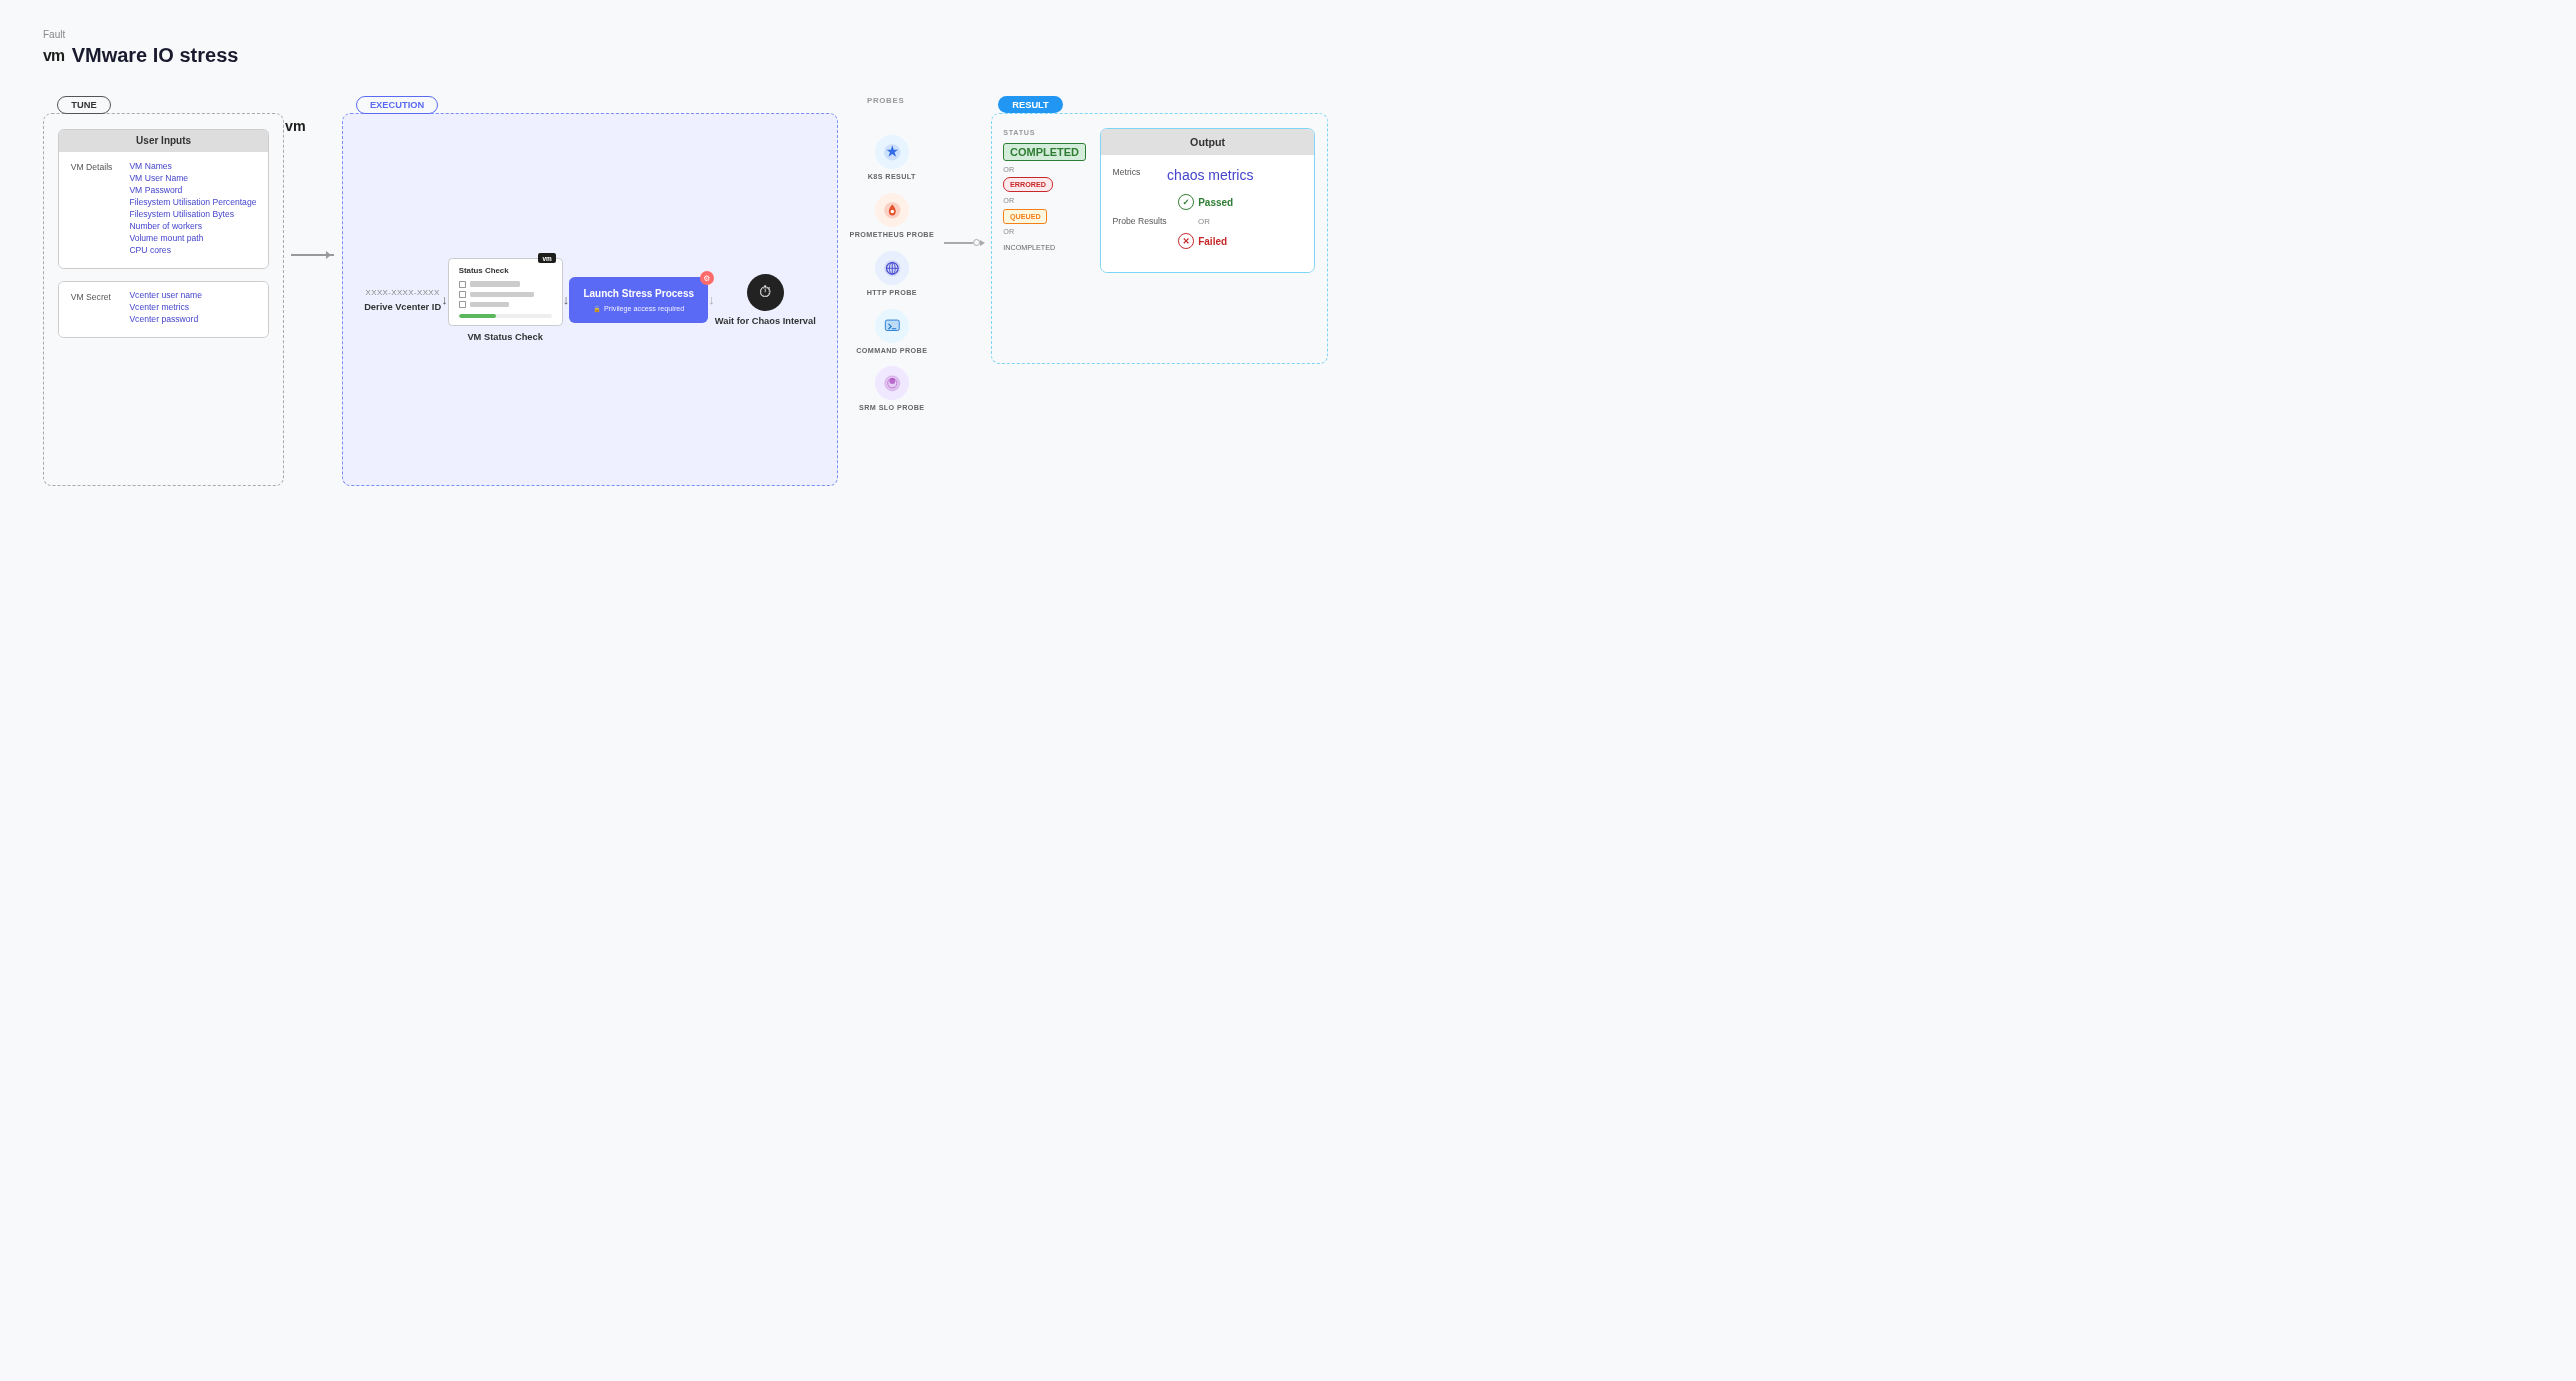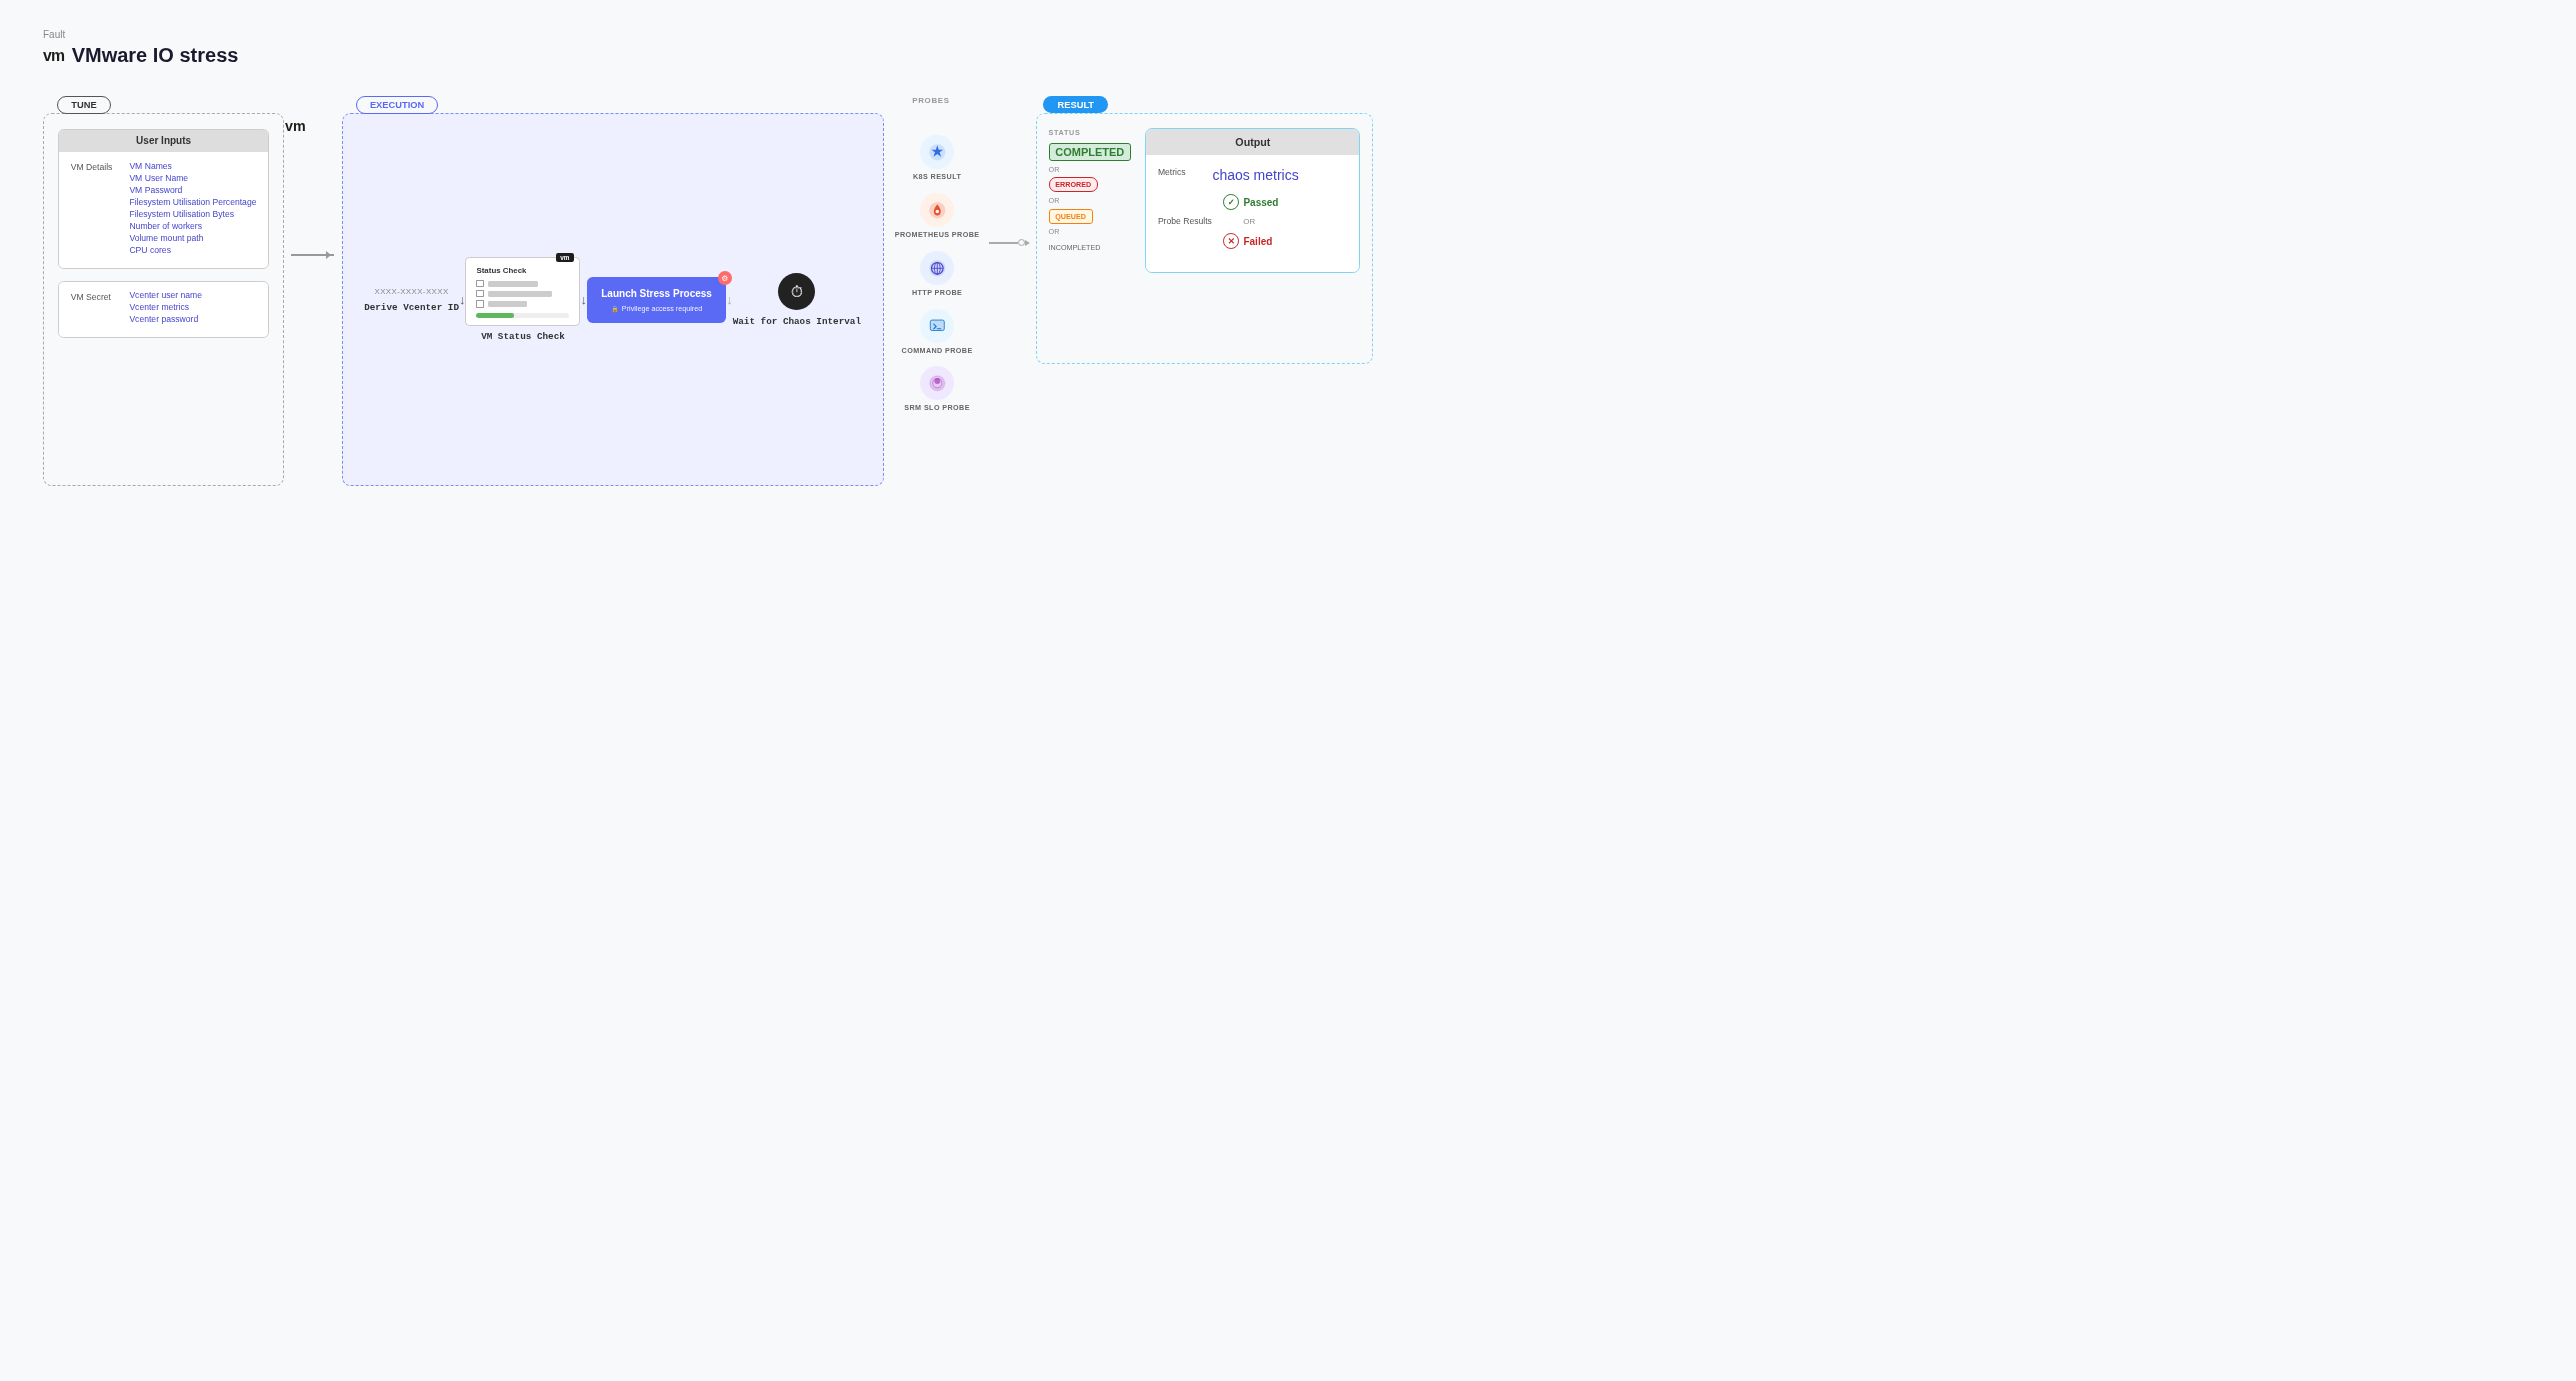--- a/index.html
+++ b/index.html
@@ -185,21 +185,20 @@
     .exec-title {
       font-size: 7.9px;
       color: #888;
       letter-spacing: 0.4px;
     }
     .exec-bold-title {
       font-size: 9.3px;
       font-weight: 700;
       color: #333;
       text-align: right;
-      font-family: Liberation Mono, monospace;
     }
     .down-arrow {
       font-size: 13px;
       color: #555;
       margin: 4.3px 0;
     }
     .dashed-down-arrow {
       font-size: 13px;
       color: #aaa;
       margin: 4.3px 0;

